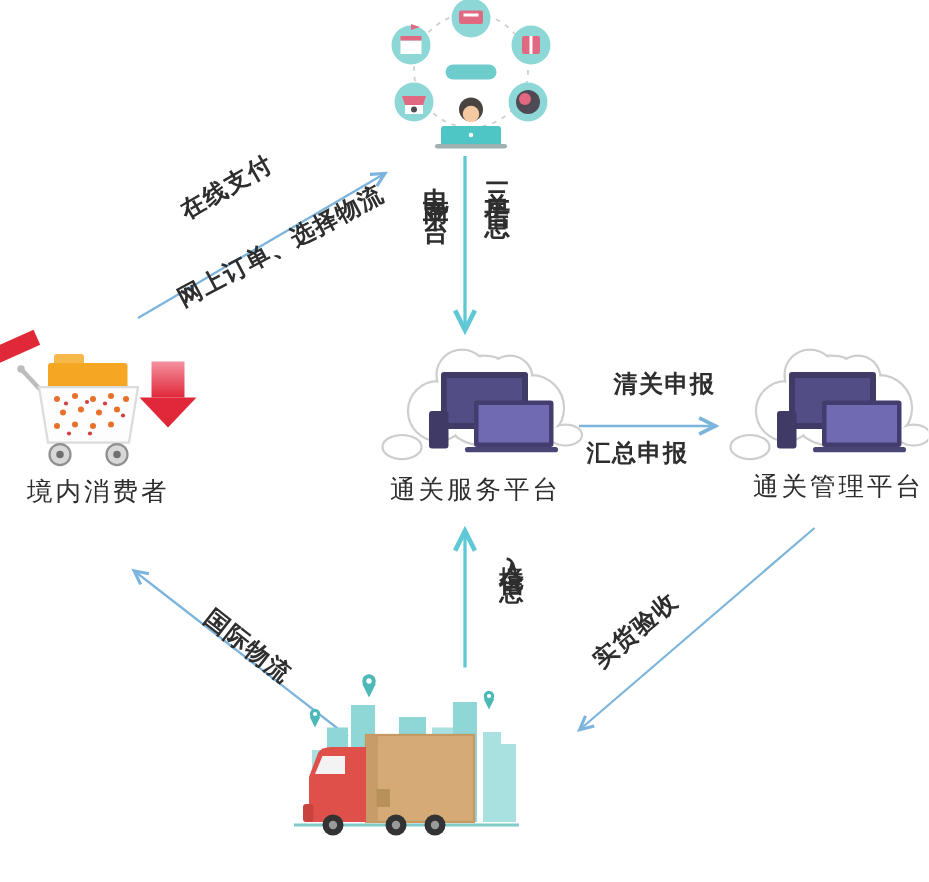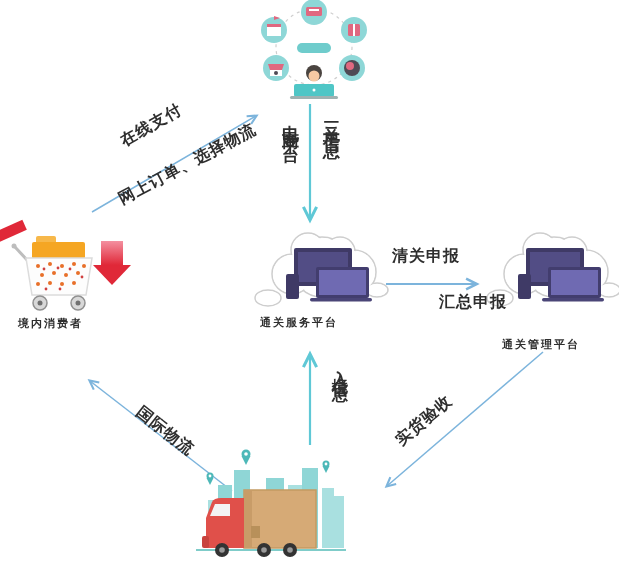--- a/index.html
+++ b/index.html
@@ -1,19 +1,19 @@
 <!DOCTYPE html>
 <html><head>
 <meta charset="utf-8">
 <style>
   html,body{margin:0;padding:0;background:#fff;}
   .canvas{position:relative;width:619px;height:588px;background:#ffffff;
           font-family:"Liberation Sans","DejaVu Sans",sans-serif;overflow:hidden;}
   .icon{position:absolute;}
-  .lbl{position:absolute;color:#2e2e2e;font-size:11px;font-weight:700;
+  .lbl{position:absolute;color:#2e2e2e;font-size:17px;font-weight:400;
        letter-spacing:2px;white-space:nowrap;}
   .lbl-sm{position:absolute;color:#2e2e2e;font-size:16px;font-weight:600;
        letter-spacing:1px;white-space:nowrap;}
   .vlbl{position:absolute;writing-mode:vertical-rl;text-orientation:upright;
        color:#2e2e2e;font-size:17px;font-weight:600;letter-spacing:7px;white-space:nowrap;}
   .rot{transform-origin:0 50%;}
   svg{display:block;}
   .arrows{position:absolute;left:0;top:0;pointer-events:none;}
 </style>
 </head>
@@ -238,30 +238,30 @@
         <circle cx="76" cy="112" r="7" fill="#333333"></circle>
           <circle cx="76" cy="112" r="2.8" fill="#9a9a9a"></circle>
         <circle cx="102" cy="112" r="7" fill="#333333"></circle>
           <circle cx="102" cy="112" r="2.8" fill="#9a9a9a"></circle>
       </g>
     </svg>
   </div>
 
   <div class="lbl" style="left:18px;top:316px;">境内消费者</div>
   <div class="lbl" style="left:260px;top:315px;text-align:right;">通关服务平台</div>
-  <div class="lbl" style="left:502px;top:313px;margin-top:24px;">通关管理平台</div>
+  <div class="lbl" style="left:502px;top:313px;">通关管理平台</div>
 
   <div class="lbl-sm rot" style="left:122px;top:132px;transform:rotate(-30deg);">在线支付</div>
   <div class="lbl-sm rot" style="left:120px;top:190px;transform:rotate(-28deg);">网上订单、选择物流</div>
 
   <div class="vlbl" style="left:279px;top:111px;">电商平台</div>
   <div class="vlbl" style="left:320px;top:107px;">三单信息</div>
 
-  <div class="lbl-sm" style="left:392px;top:246px;">清关申报</div>
-  <div class="lbl-sm" style="left:391px;top:292px;margin-left:48px;">汇总申报</div>
+  <div class="lbl-sm" style="left:409px;top:246px;">清关申报</div>
+  <div class="lbl-sm" style="left:391px;top:292px;">汇总申报</div>
 
   <div class="lbl-sm rot" style="left:138px;top:400px;transform:rotate(38deg);">国际物流</div>
 
   <div class="vlbl" style="left:329px;top:358px;font-size:16px;letter-spacing:5px;">入境信息</div>
 
   <div class="lbl-sm rot" style="left:398px;top:432px;transform:rotate(-40deg);">实货验收</div>
 
 </div>
 
 </body></html>

